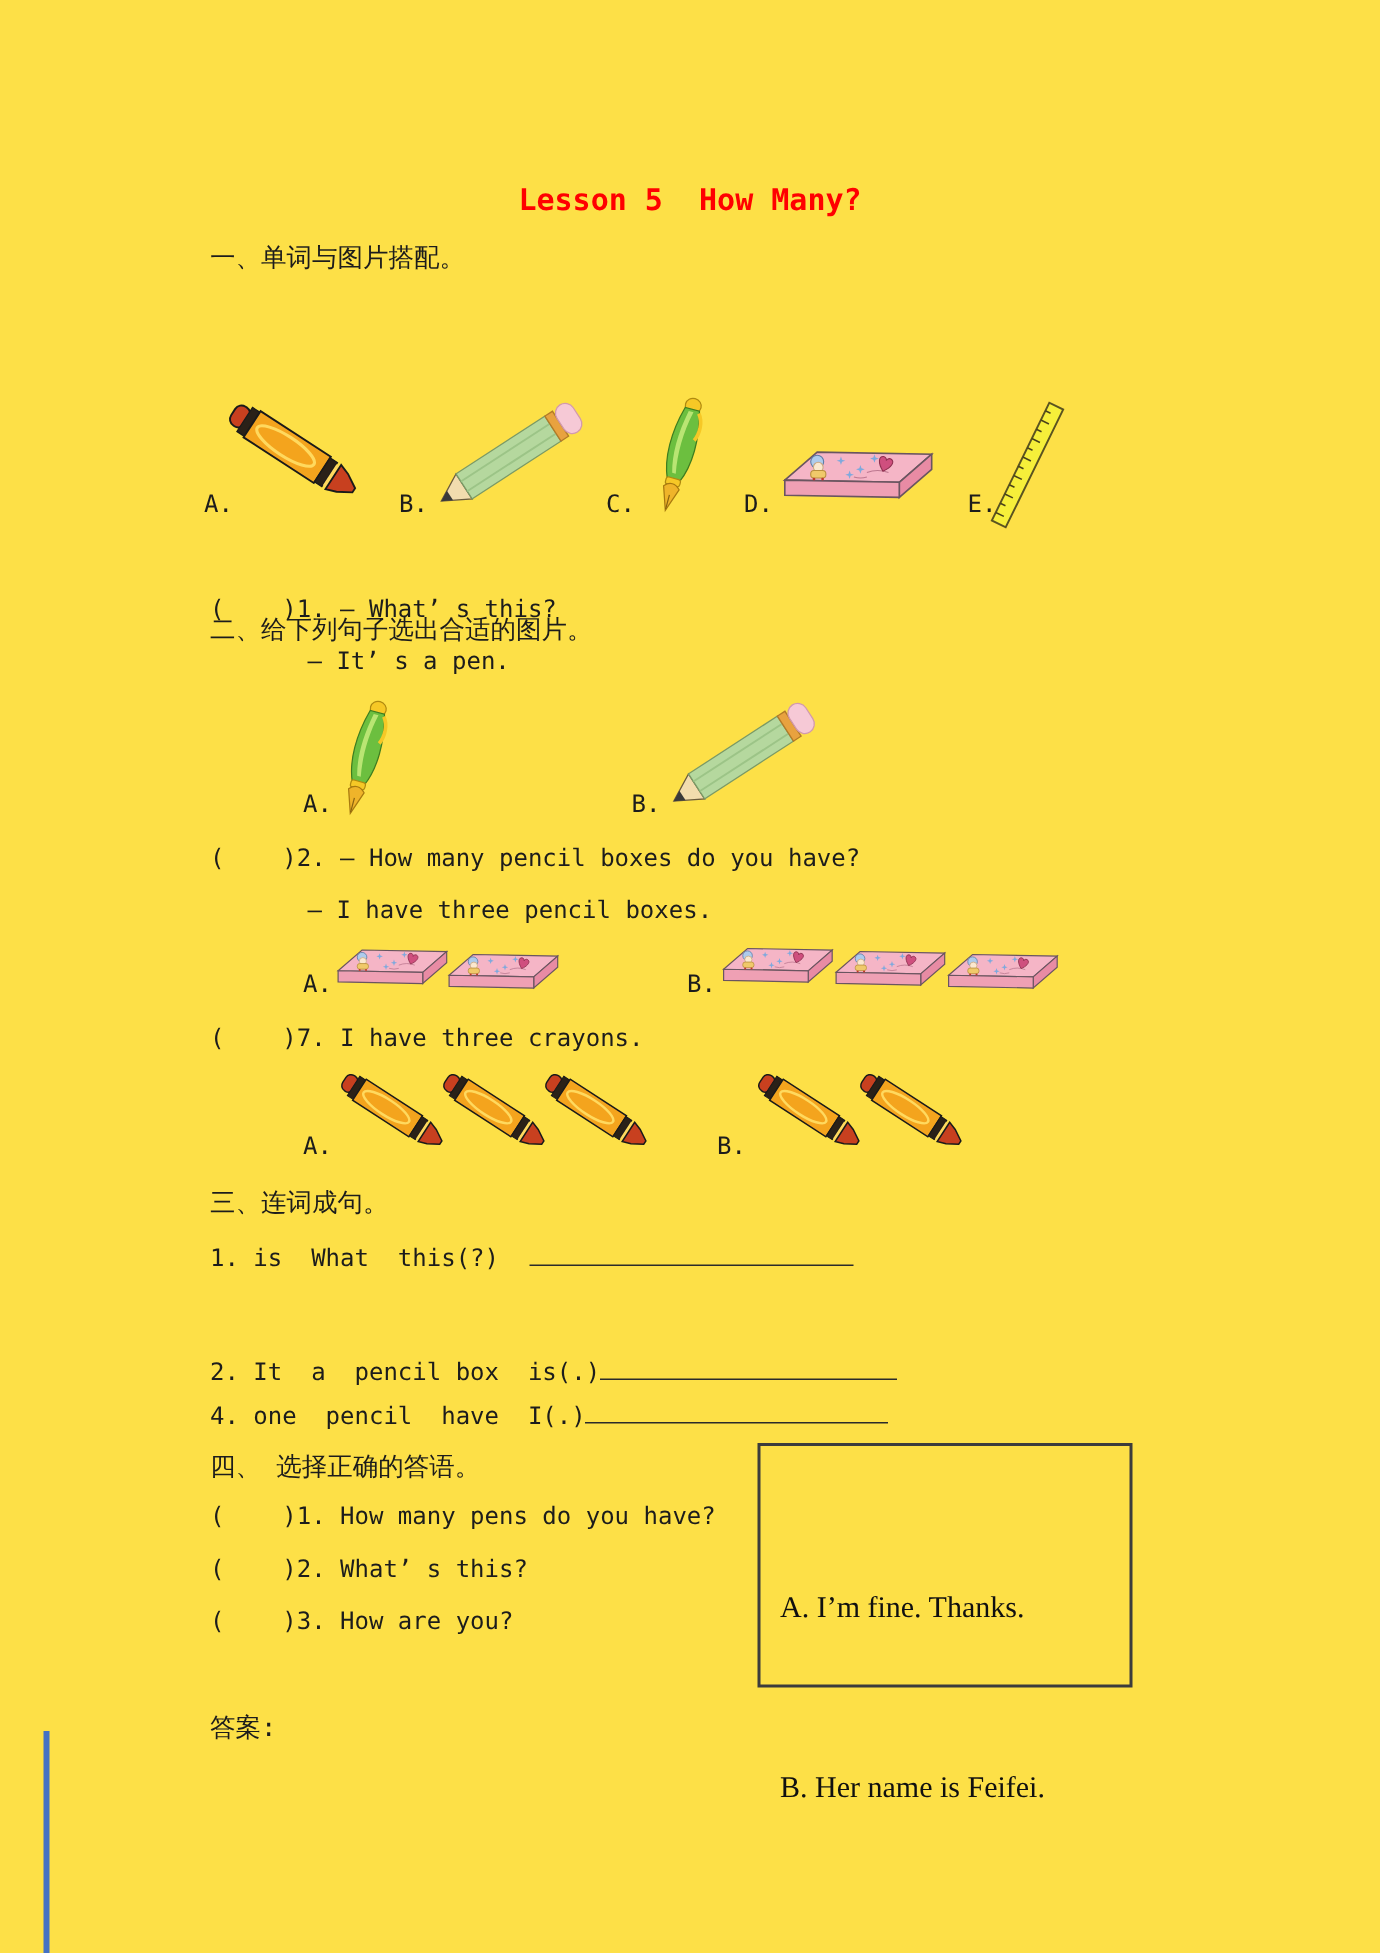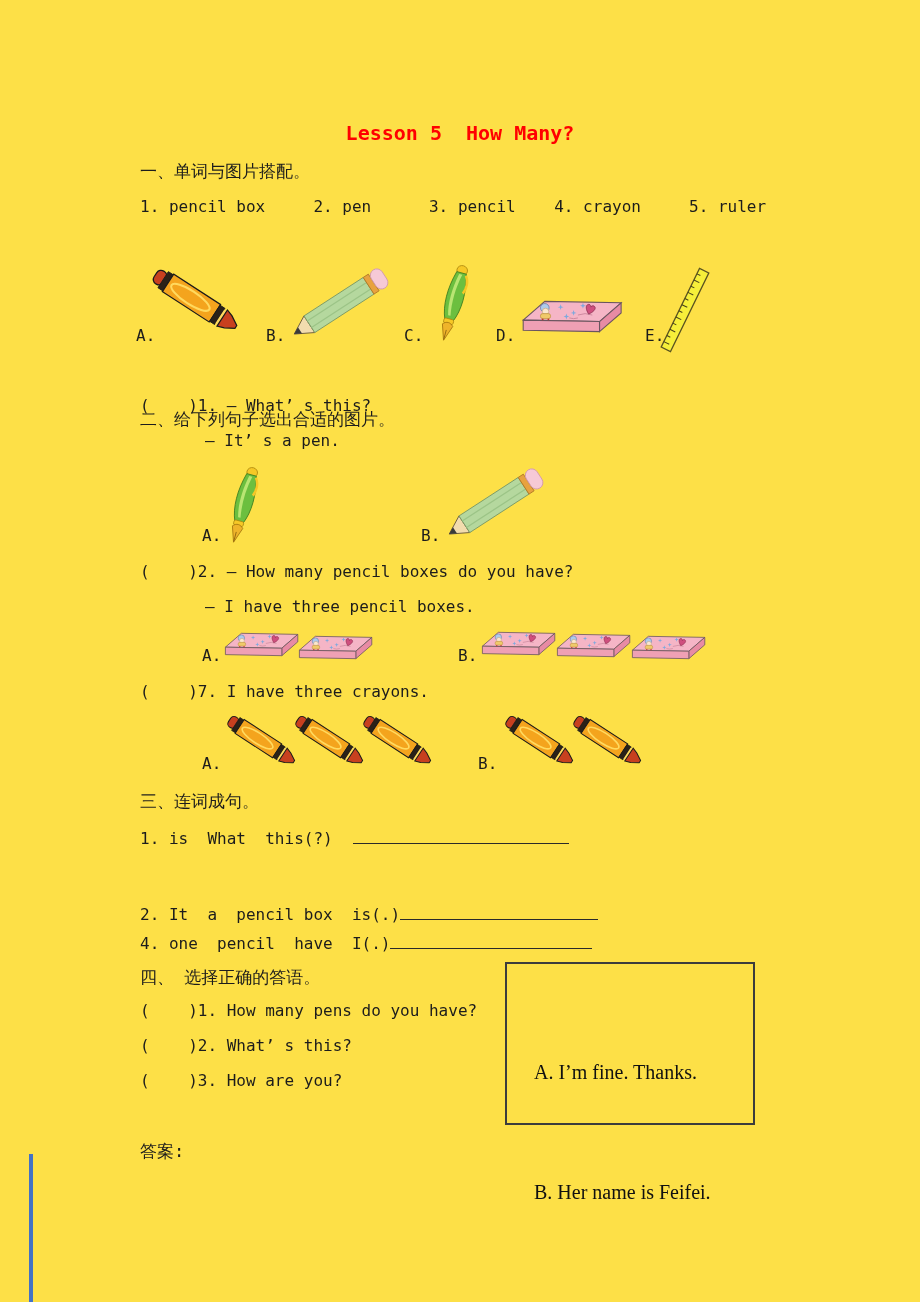--- a/index.html
+++ b/index.html
@@ -7,21 +7,21 @@
         font-family:"DejaVu Sans Mono","Liberation Mono",monospace;color:#1c1c1c;}
   .abs{position:absolute;}
   .txt{font-size:16px;white-space:pre;line-height:20px;}
   .heading{font-size:17px;white-space:pre;}
   .title{left:0;right:0;top:121px;text-align:center;font-size:20px;font-weight:bold;color:#ff0000;white-space:pre;}
   .lbl{font-size:16px;white-space:pre;}
   .ul{display:inline-block;height:17px;border-bottom:1.3px solid #2a2a2a;}
   .s3line{white-space:pre;font-size:16px;}
   .ansbox{left:505px;top:962px;width:250px;height:163px;border:2px solid #3c3c3c;box-sizing:border-box;
           font-family:"Liberation Serif","DejaVu Serif",serif;font-size:20px;color:#101010;
-          padding:8px 0 0 27px;line-height:40px;white-space:pre;}
+          padding:8px 0 0 13px;line-height:40px;white-space:pre;}
   .ansbox div{white-space:pre;}
   svg.inst{overflow:visible;display:block;}
   .rot33{transform:rotate(33deg);}
   .rotm33{transform:rotate(-33deg);}
   .rot15{transform:rotate(15deg);}
   .rotm64{transform:rotate(-64deg);}
   .bluebar{left:29px;top:1154px;width:4px;height:148px;background:#4472c4;}
 </style>
 </head>
 <body>
@@ -77,21 +77,20 @@
       <path d="M8 1 V8 M16 1 V5.5 M24 1 V8 M32 1 V5.5 M40 1 V8 M48 1 V5.5 M56 1 V8 M64 1 V5.5 M72 1 V8 M80 1 V5.5 M88 1 V8 M96 1 V5.5" stroke="#4a431a" stroke-width="1.2" fill="none"></path>
     </g>
   </defs>
 </svg>
 
 <div class="page">
 
   <div class="abs title">Lesson 5  How Many?</div>
 
   <div class="abs heading" style="left:140px;top:160px;">一、单词与图片搭配。</div>
-  <div class="abs txt" style="left:140px;top:197px;">1. pencil box     2. pen      3. pencil    4. crayon     5. ruler</div>
 
   <span class="abs lbl" style="left:136px;top:326px;">A.</span>
   <svg class="inst abs rot33" style="left:146px;top:286px;" width="100" height="30" viewBox="0 0 120 36">
       <use href="#g-crayon"></use>
     </svg>
 
   <span class="abs lbl" style="left:266px;top:326px;">B.</span>
   <svg class="inst abs rotm33" style="left:283px;top:292px;" width="112" height="26" viewBox="0 0 130 30">
       <use href="#g-pencil"></use>
     </svg>

